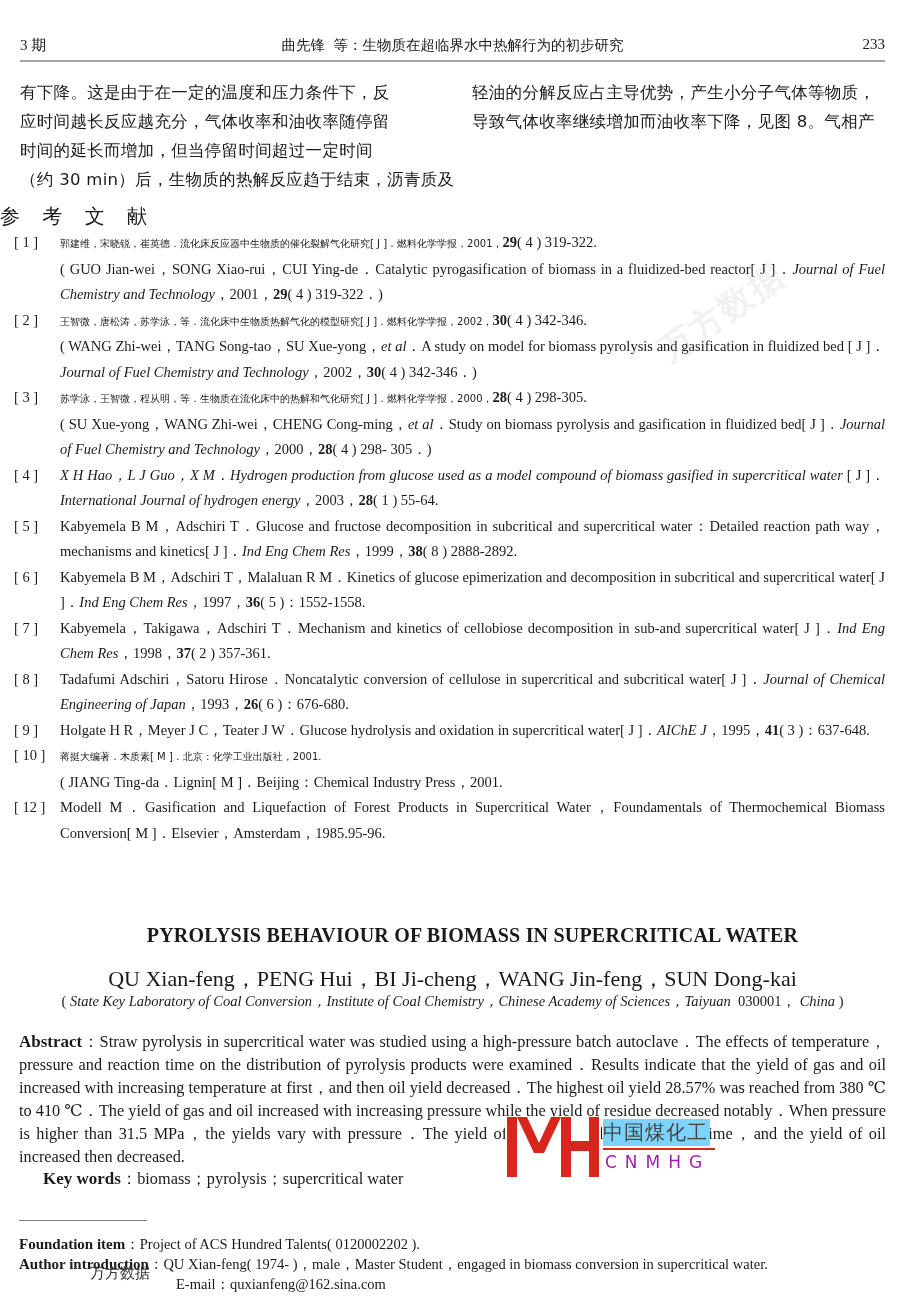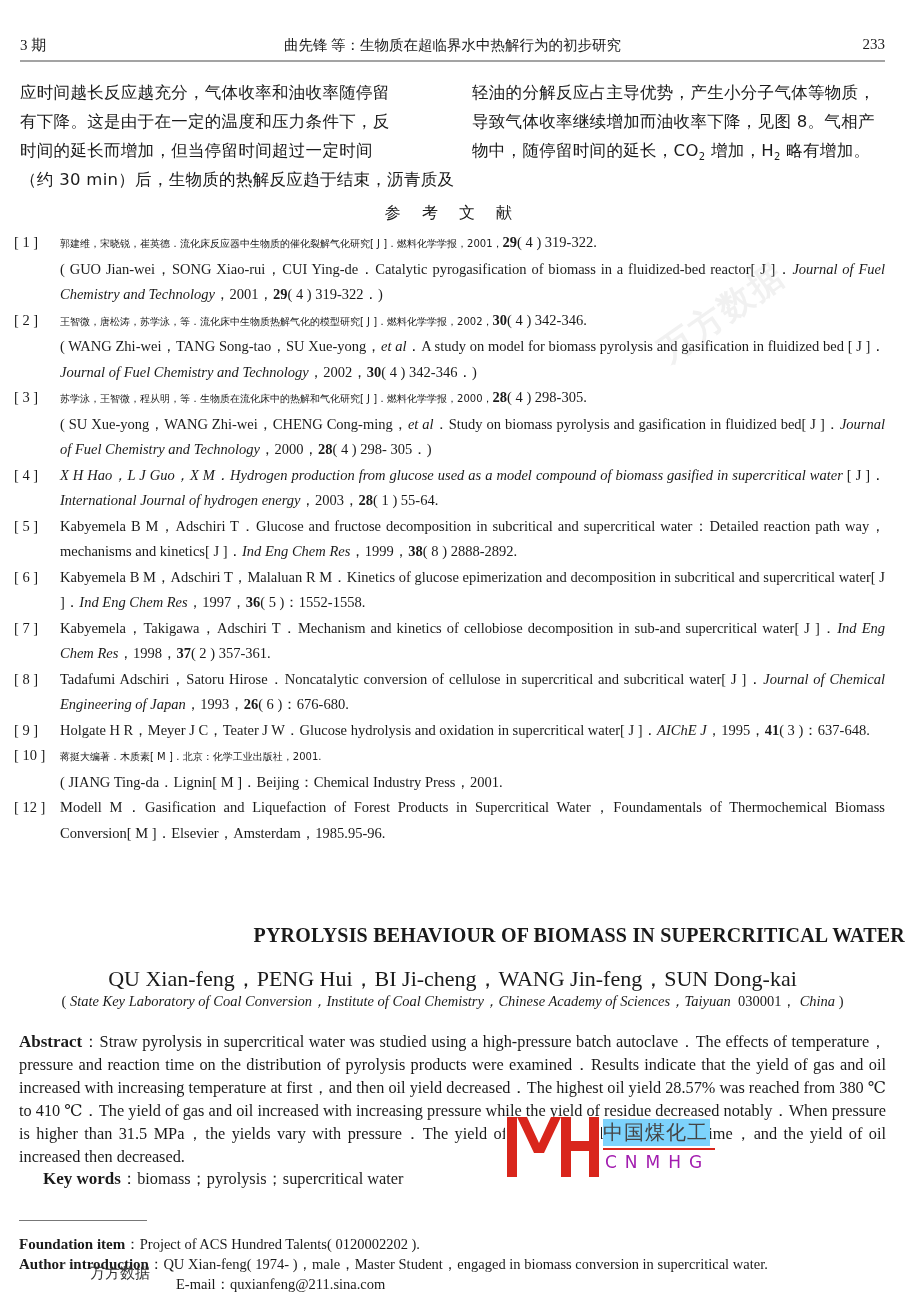--- a/index.html
+++ b/index.html
@@ -3,43 +3,43 @@
 <meta charset="utf-8">
 <style>
   html, body { margin: 0; padding: 0; background: #ffffff; }
   body { width: 905px; height: 1308px; position: relative; overflow: hidden;
          font-family: "Liberation Serif", "DejaVu Serif", serif; color: #1a1a1a; }
 
   .header { position: absolute; left: 20px; right: 20px; top: 32px; height: 28px;
             border-bottom: 2px solid #a3a3a3; font-size: 15px; }
   .header .issue { position: absolute; left: 0; top: 4px; }
   .header .running-title { position: absolute; left: 0; right: 0; top: 4px; text-align: center;
-            font-family: Liberation Serif, serif; font-size: 14.5px; }
+            font-family: Liberation Mono, monospace; font-size: 14.5px; }
   .header .page-num { position: absolute; right: 0; top: 4px; }
 
   .cols { position: absolute; top: 78px; left: 20px; right: 20px; height: 116px; }
   .col { position: absolute; top: 0; width: 418px; font-family: "DejaVu Sans", sans-serif;
          font-size: 16.5px; line-height: 29px; letter-spacing: 0.3px; }
   .col.left { left: 0; }
   .col.right { left: 452px; width: 418px; }
   .col .line { display: block; white-space: nowrap; }
   sub { font-size: 10px; }
 
-  .refs-title { position: absolute; top: 203px; left: 0; right: 0; text-align: center;
-                font-family: "DejaVu Sans", sans-serif; font-size: 16px; letter-spacing: 8px; }
+  .refs-title { position: absolute; top: 203px; left: 0; right: 0; text-align: left;
+                font-family: "DejaVu Sans", sans-serif; font-size: 20px; letter-spacing: 8px; }
 
   .refs { position: absolute; top: 230px; left: 14px; right: 20px; font-size: 14.5px; }
   .ref { position: relative; padding-left: 46px; line-height: 25.5px; text-align: justify; }
   .ref .num { position: absolute; left: 0; top: 0; }
   .ref .zh { font-family: "DejaVu Sans", sans-serif; font-size: 10px; }
   .ref i { font-style: italic; }
   .ref b { font-weight: bold; }
   .ref .en-line { display: block; }
 
-  .en-title { position: absolute; top: 924px; left: 0; right: 0; text-align: right;
+  .en-title { position: absolute; top: 924px; left: 0; right: 0; text-align: center;
               font-weight: bold; font-size: 20px; letter-spacing: 0.2px; padding-left: 40px; }
   .en-authors { position: absolute; top: 964px; left: 0; right: 0; text-align: center; font-size: 22px; }
   .en-affil { position: absolute; top: 992px; left: 0; right: 0; text-align: center; font-size: 14.5px; }
   .en-affil i { font-style: italic; }
 
   .abstract { position: absolute; top: 1030px; left: 19px; right: 19px; font-size: 16.3px;
               line-height: 23px; text-align: justify; }
   .abstract b { font-weight: bold; font-size: 17px; }
   .keywords { position: absolute; top: 1168px; left: 19px; font-size: 16.3px; }
   .keywords b { font-weight: bold; font-size: 17px; margin-left: 24px; }
@@ -66,29 +66,28 @@
 <body>
 
 <div class="header">
   <span class="issue">3 期</span>
   <span class="running-title">曲先锋 等：生物质在超临界水中热解行为的初步研究</span>
   <span class="page-num">233</span>
 </div>
 
 <div class="cols">
   <div class="col left">
+    <span class="line">有下降。这是由于在一定的温度和压力条件下，反</span>
     <span class="line">应时间越长反应越充分，气体收率和油收率随停留</span>
-    <span class="line">有下降。这是由于在一定的温度和压力条件下，反</span>
     <span class="line">时间的延长而增加，但当停留时间超过一定时间</span>
     <span class="line">（约 30 min）后，生物质的热解反应趋于结束，沥青质及</span>
   </div>
   <div class="col right">
     <span class="line">轻油的分解反应占主导优势，产生小分子气体等物质，</span>
     <span class="line">导致气体收率继续增加而油收率下降，见图 8。气相产</span>
-    <span class="line"><span>物中，随停留时间的延长，CO</span><sub>2</sub> <span>增加，H</span><sub>2</sub> <span>略有增加。</span></span>
   </div>
 </div>
 
 <div class="refs-title">参 考 文 献</div>
 
 <div class="refs">
 
   <div class="ref">
     <span class="num">[ 1 ]</span>
     <span class="zh">郭建维，宋晓锐，崔英德．流化床反应器中生物质的催化裂解气化研究[ J ]．燃料化学学报，2001，</span><b>29</b><span>( 4 ) 319-322.</span>
@@ -165,21 +164,21 @@
 </div>
 
 <div class="keywords">
   <b>Key words</b><span>：biomass；pyrolysis；supercritical water</span>
 </div>
 
 <div class="footnote-rule"></div>
 <div class="footnotes">
   <div><b>Foundation item</b><span>：Project of ACS Hundred Talents( 0120002202 ).</span></div>
   <div><b>Author introduction</b><span>：QU Xian-feng( 1974- )，male，Master Student，engaged in biomass conversion in supercritical water.</span></div>
-  <span class="email">E-mail：quxianfeng@211.sina.com</span>
+  <span class="email">E-mail：quxianfeng@162.sina.com</span>
 </div>
 
 <div class="wm-faint">万方数据</div>
 
 <div class="wm-logo">
   <svg class="mh" viewBox="0 0 96 60">
     <rect x="0" y="0" width="96" height="60" fill="#ffffff"></rect>
     <rect x="2" y="0" width="10" height="60" fill="#d9261c"></rect>
     <polygon points="12,0 22,0 34,26 46,0 56,0 39,36 29,36" fill="#d9261c"></polygon>
     <rect x="56" y="0" width="10" height="60" fill="#d9261c"></rect>

